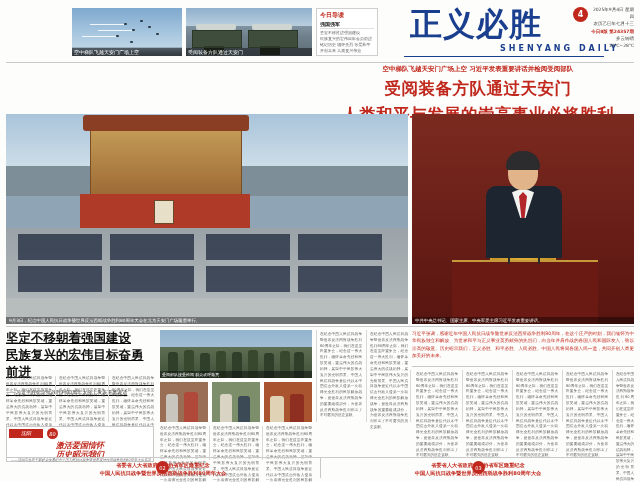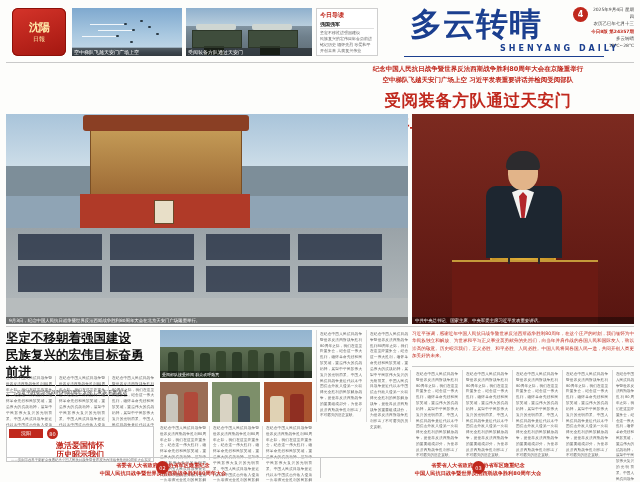--- a/index.html
+++ b/index.html
@@ -89,40 +89,36 @@
   .col{position:absolute;font-size:3.6px;line-height:1.62;color:#5a5a5a;text-align:justify;}
   .colrule{position:absolute;width:1px;background:#d9d9d9;}
 
   
   .midphoto{position:absolute;overflow:hidden;}
   .mp-sky{background:linear-gradient(180deg,#93b4cf,#b8cddd);}
   .mp-people{position:absolute;bottom:0;left:0;width:100%;height:64%;background:linear-gradient(180deg,#5d6e52,#40503a);}
   .person{position:absolute;border-radius:3px 3px 0 0;}
 
   
-  .bbox{position:absolute;border:1px solid #c9c9c9;box-sizing:border-box;background:#fff;}
+  .bbox{position:absolute;border:1px solid #c9c9c9;box-sizing:border-box;background:#fff;font-style:italic;}
   .bbox .bt{color:#c0281d;font-weight:bold;text-align:center;}
   .bottombanner{position:absolute;left:0;bottom:0;width:628px;height:20px;border-top:1px solid #c9c9c9;}
   .bb-half{position:absolute;top:0;height:20px;font-size:5.2px;color:#c0281d;font-weight:bold;text-align:center;line-height:1.55;padding-top:3px;box-sizing:border-box;}
   .bb-circle{position:absolute;top:3px;width:13px;height:13px;border-radius:50%;background:#c0281d;color:#fff;font-size:5px;display:flex;align-items:center;justify-content:center;}
   .vline{position:absolute;width:1px;background:#c9c9c9;}
   .hline{position:absolute;height:1px;background:#c9c9c9;}
 </style>
 </head>
 <body>
 
 <div class="page">
  <div class="inner">
 
   <div class="topstrip">
 
-    <div class="logo">
-      <span class="l1">沈陽</span>
-      <span class="l2">日報</span>
-    </div>
 
     <div class="ph sky" style="left:66px;top:4px;width:110px;height:48px;">
       <div class="trail" style="left:18px;top:16px;width:34px;"></div>
       <div class="trail" style="left:26px;top:22px;width:34px;"></div>
       <div class="trail" style="left:10px;top:28px;width:34px;"></div>
       <div class="jetdot" style="left:52px;top:15px;"></div>
       <div class="jetdot" style="left:60px;top:21px;"></div>
       <div class="jetdot" style="left:44px;top:27px;"></div>
       <div class="jetdot" style="left:68px;top:12px;"></div>
       <div class="jetdot" style="left:76px;top:18px;"></div>
@@ -147,37 +143,36 @@
       <div class="nb-h">今日导读</div>
       <div style="font-size:5px;color:#222;font-weight:bold;">强国强军</div>
       <div class="nb-l"></div>
       <div class="nb-t">坚定不移推进强国建设</div>
       <div class="nb-t">民族复兴的宏伟目标奋勇前进</div>
       <div class="nb-t">铭记历史 缅怀先烈 珍爱和平</div>
       <div class="nb-t">开创未来 共筑复兴伟业</div>
     </div>
 
     <div class="masthead">
-      <div class="mast-title">多云转晴</div>
+      <div class="mast-title">正义必胜</div>
       <div class="mast-en">SHENYANG DAILY</div>
       <div class="mast-rule"></div>
       <div class="mast-badge">4</div>
       <div class="mast-meta">
         <div>2025年9月4日 星期四</div>
         <div>农历乙巳年七月十三</div>
         <div class="red">今日8版 第24357期</div>
         <div>多云转晴 19℃~28℃</div>
       </div>
     </div>
   </div>
 
   <div class="hline" style="left:0;top:58px;width:628px;"></div>
 
   <div class="banner">
-    <div class="lead">纪念中国人民抗日战争暨世界反法西斯战争胜利80周年大会在京隆重举行</div>
     <div class="lead">空中梯队飞越天安门广场上空 习近平发表重要讲话并检阅受阅部队</div>
     <div class="big">受阅装备方队通过天安门</div>
     <div class="big">人类和平与发展的崇高事业必将胜利</div>
   </div>
 
   <div class="mainphoto">
     <div style="position:absolute;left:0;top:0;width:100%;height:56px;background:linear-gradient(180deg,#a9c4da,#cfdfe9);"></div>
     <div style="position:absolute;left:0;top:52px;width:100%;height:30px;background:#7d8e99;"></div>
     <div class="tiananmen">
           <div class="tm-roof"></div>

